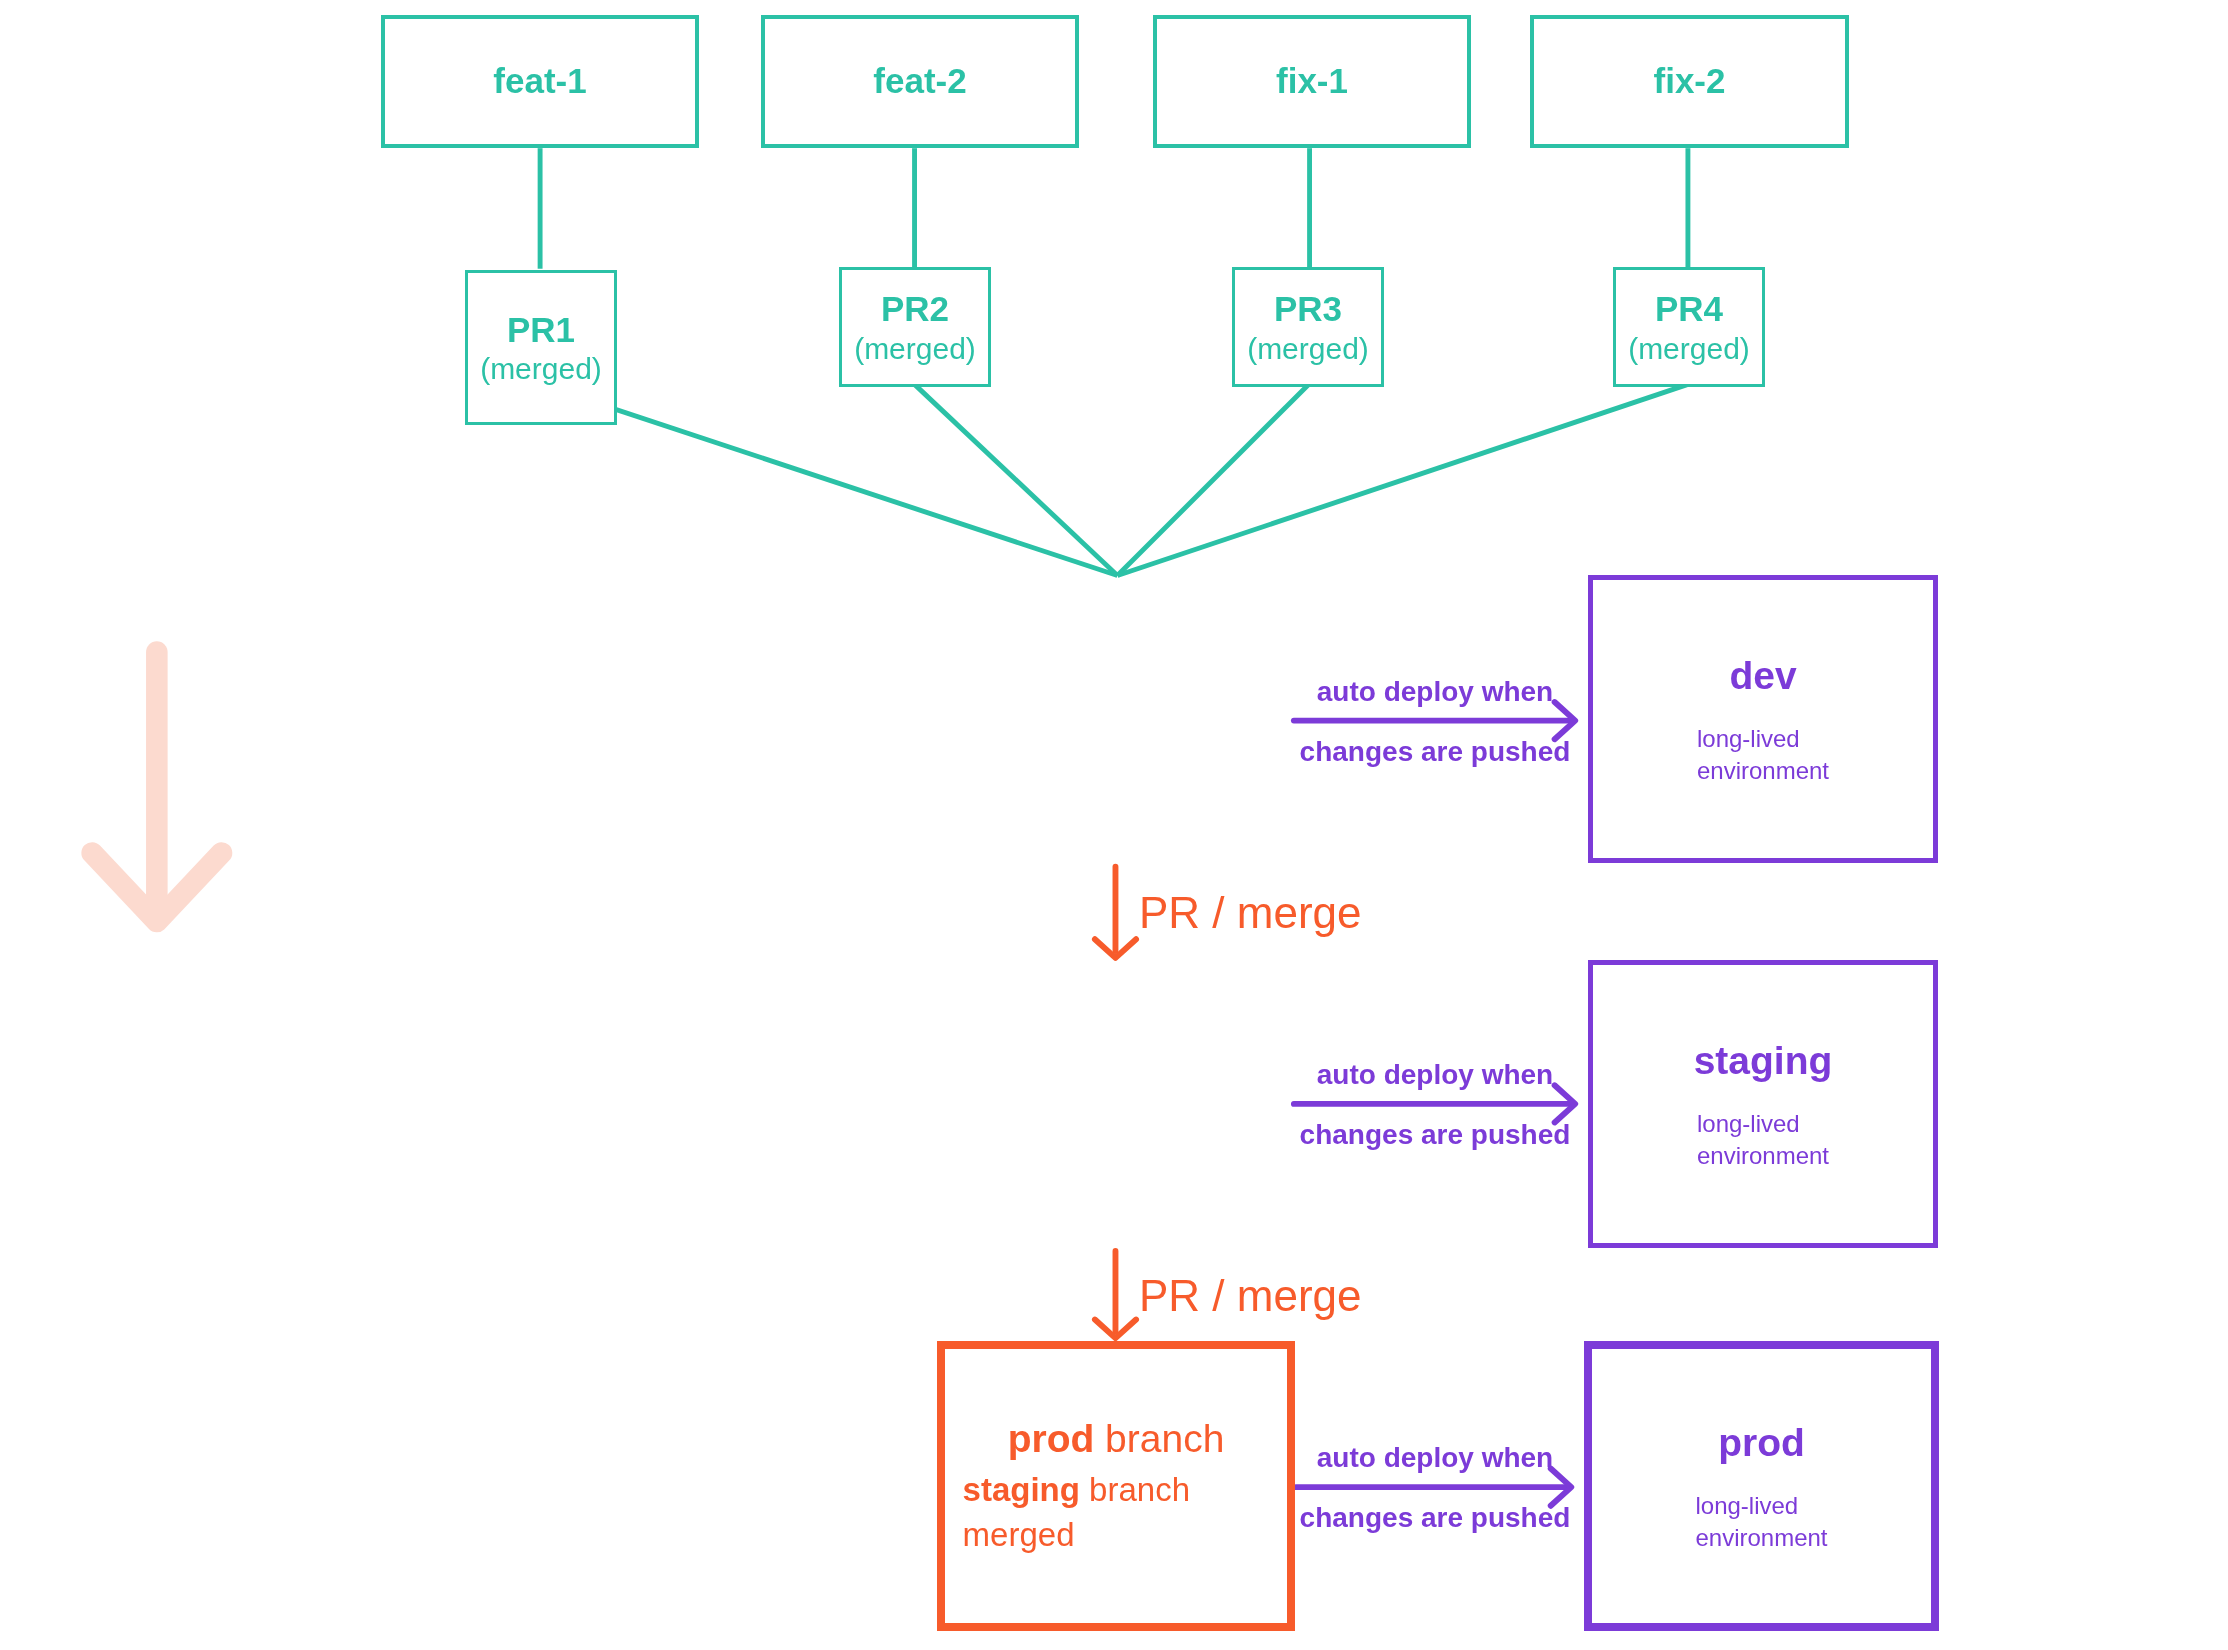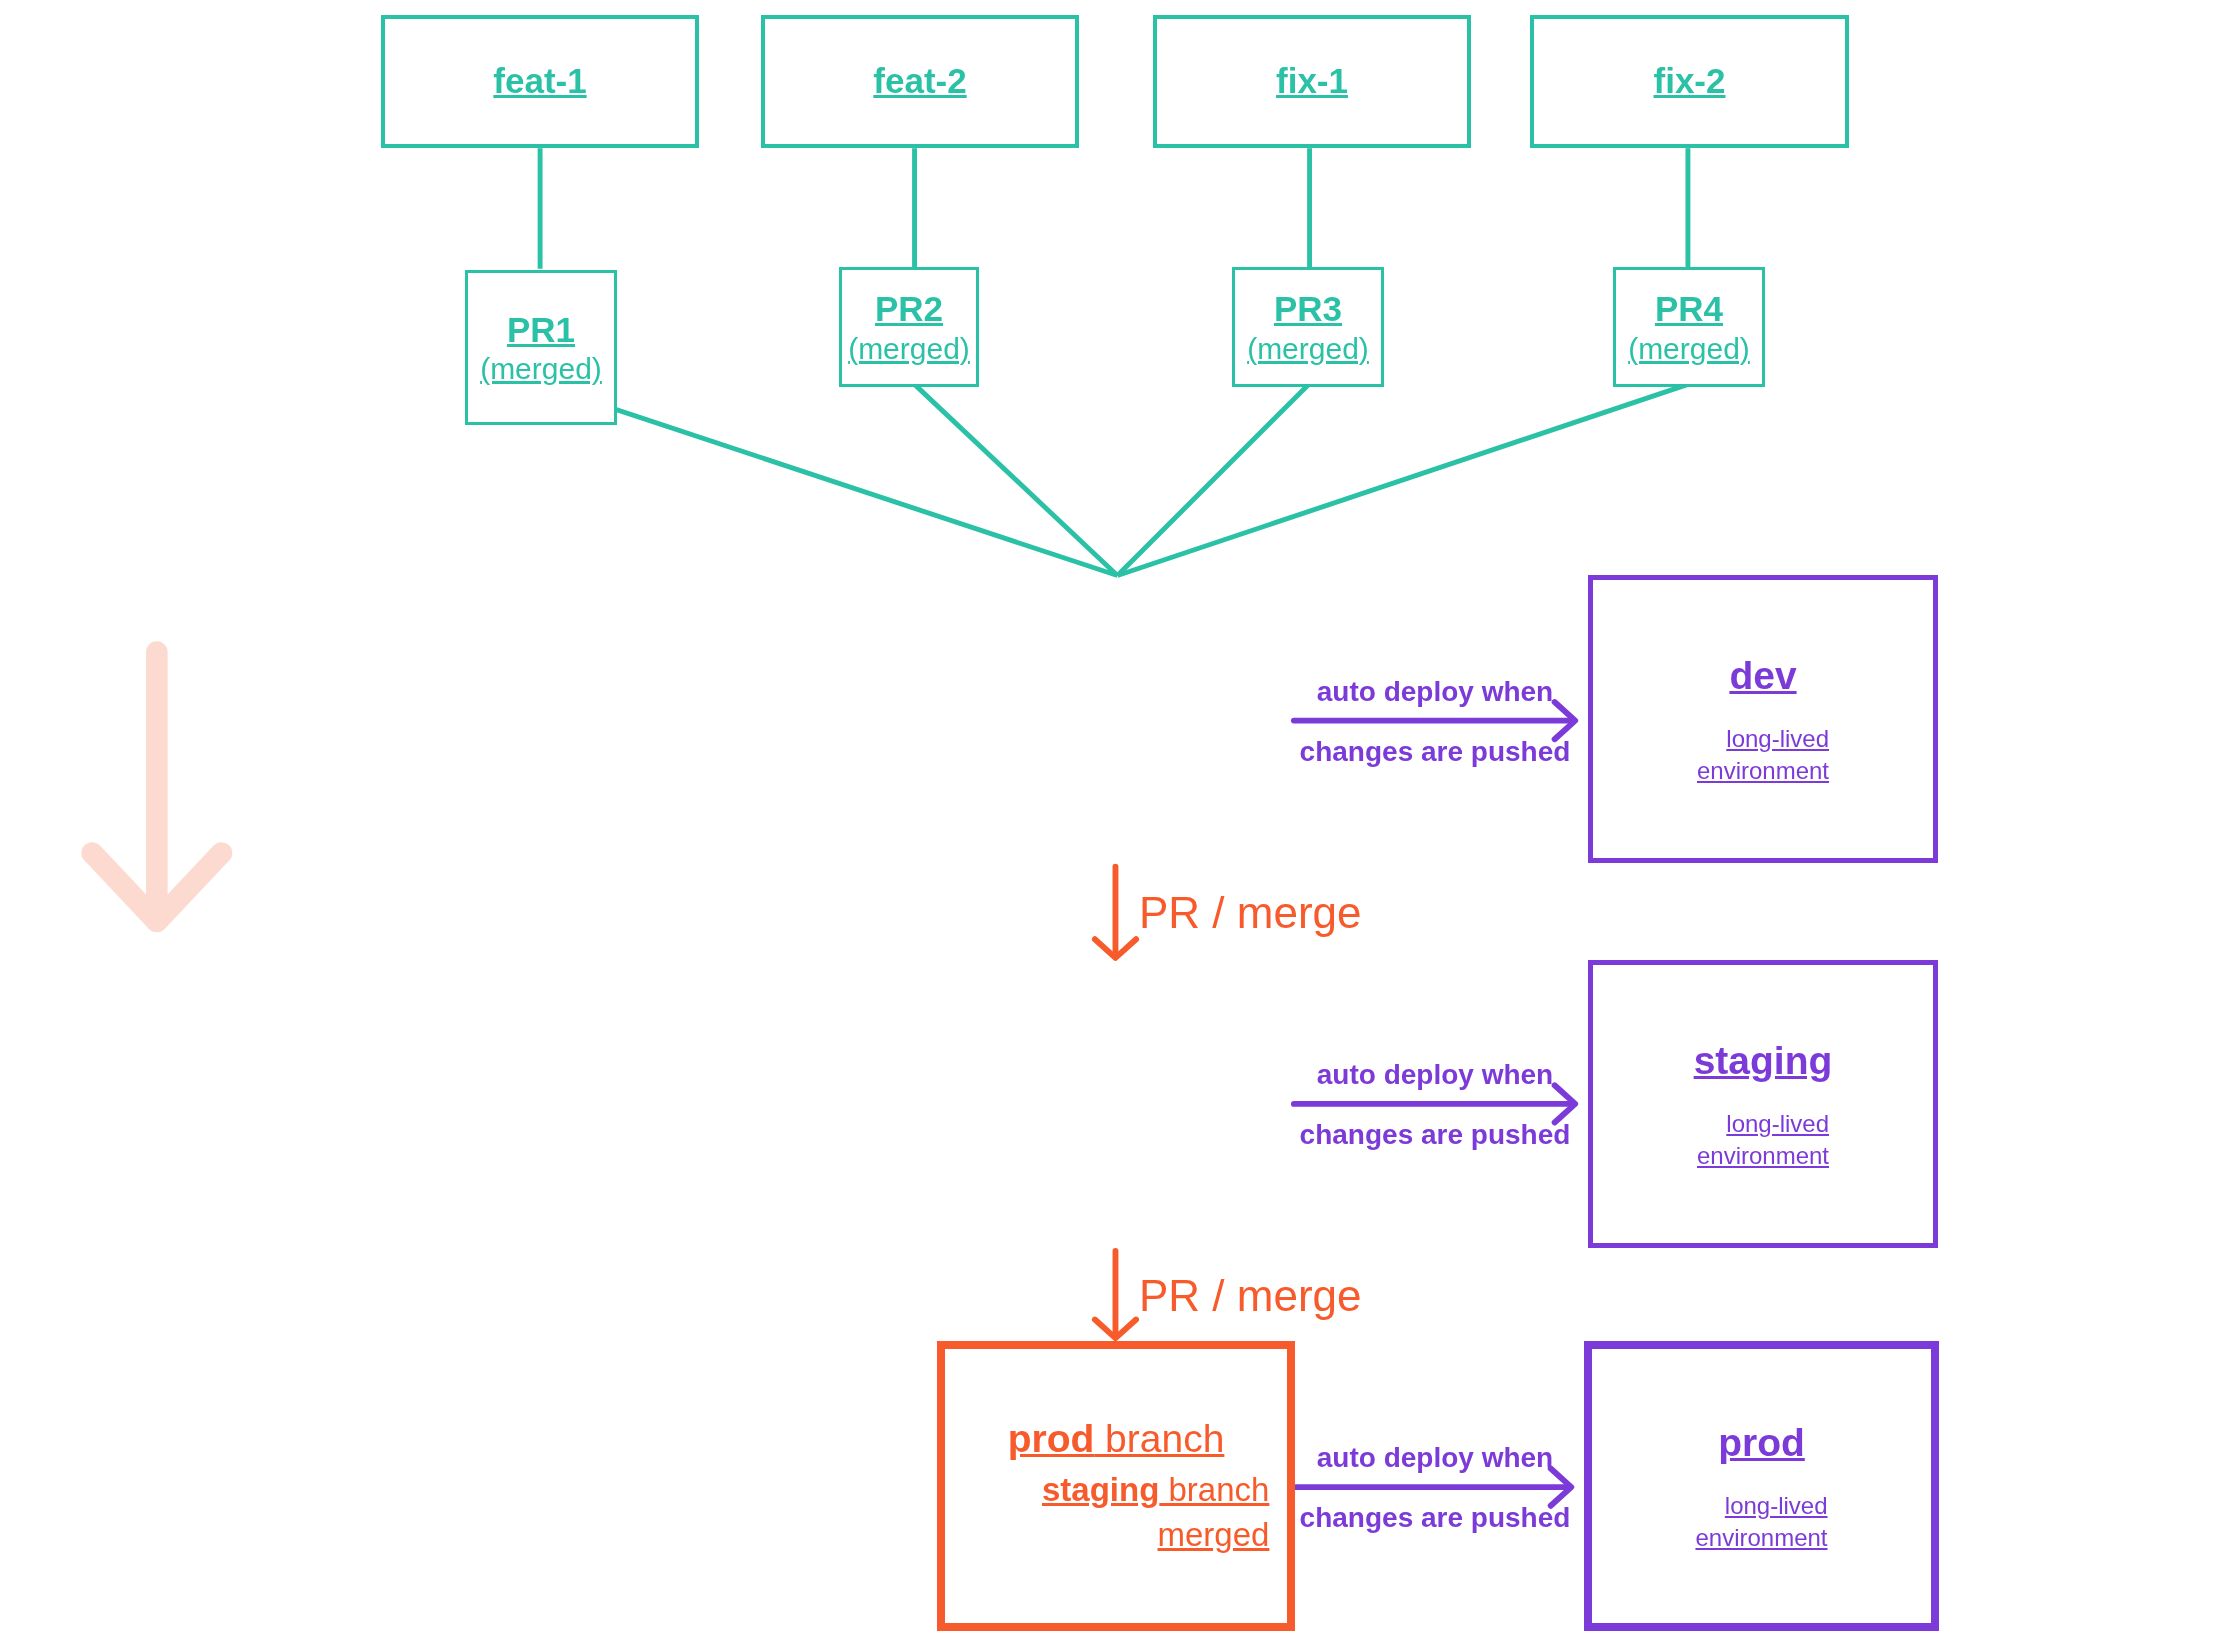--- a/index.html
+++ b/index.html
@@ -12,23 +12,22 @@
   body{
     width:2229px;height:1651px;background:#ffffff;
     font-family:"Liberation Sans", sans-serif;
     position:relative;overflow:hidden;
   }
   #canvas{position:absolute;inset:0;width:2229px;height:1651px}
   svg.layer{position:absolute;inset:0;width:100%;height:100%}
 
   .node{
     position:absolute;display:flex;flex-direction:column;
-    align-items:center;justify-content:center;text-align:right;
+    align-items:center;justify-content:center;text-align:left;
     background:#fff;
-    text-decoration:underline;
   }
   .feat-box{border:4.9px solid var(--teal);color:var(--teal)}
   .feat-label{font-size:35px;font-weight:bold}
   .pr-box{border:3.9px solid var(--teal);color:var(--teal)}
   .pr-title{font-size:35px;font-weight:bold;line-height:1.25}
   .pr-status{font-size:30px;line-height:1.2}
 
   .branch-box{border:5.9px solid var(--orange);color:var(--orange);padding:0 17.6px}
   .branch-box.thick{border-width:8.8px}
   .env-box{border:5.9px solid var(--purple);color:var(--purple);padding:0 17.6px}
@@ -102,21 +101,21 @@
     <span class="feat-label">fix-1</span>
   </div>
   <div class="node feat-box" style="left:1530px;top:14.7px;width:319px;height:133px">
     <span class="feat-label">fix-2</span>
   </div>
 
   <div class="node pr-box" style="left:465px;top:270px;width:152px;height:155px">
     <span class="pr-title">PR1</span>
     <span class="pr-status">(merged)</span>
   </div>
-  <div class="node pr-box" style="left:839px;top:267px;width:140px;height:120px">
+  <div class="node pr-box" style="left:839px;top:267px;width:152px;height:120px">
     <span class="pr-title">PR2</span>
     <span class="pr-status">(merged)</span>
   </div>
   <div class="node pr-box" style="left:1232px;top:267px;width:152px;height:120px">
     <span class="pr-title">PR3</span>
     <span class="pr-status">(merged)</span>
   </div>
   <div class="node pr-box" style="left:1613px;top:267px;width:152px;height:120px">
     <span class="pr-title">PR4</span>
     <span class="pr-status">(merged)</span>

